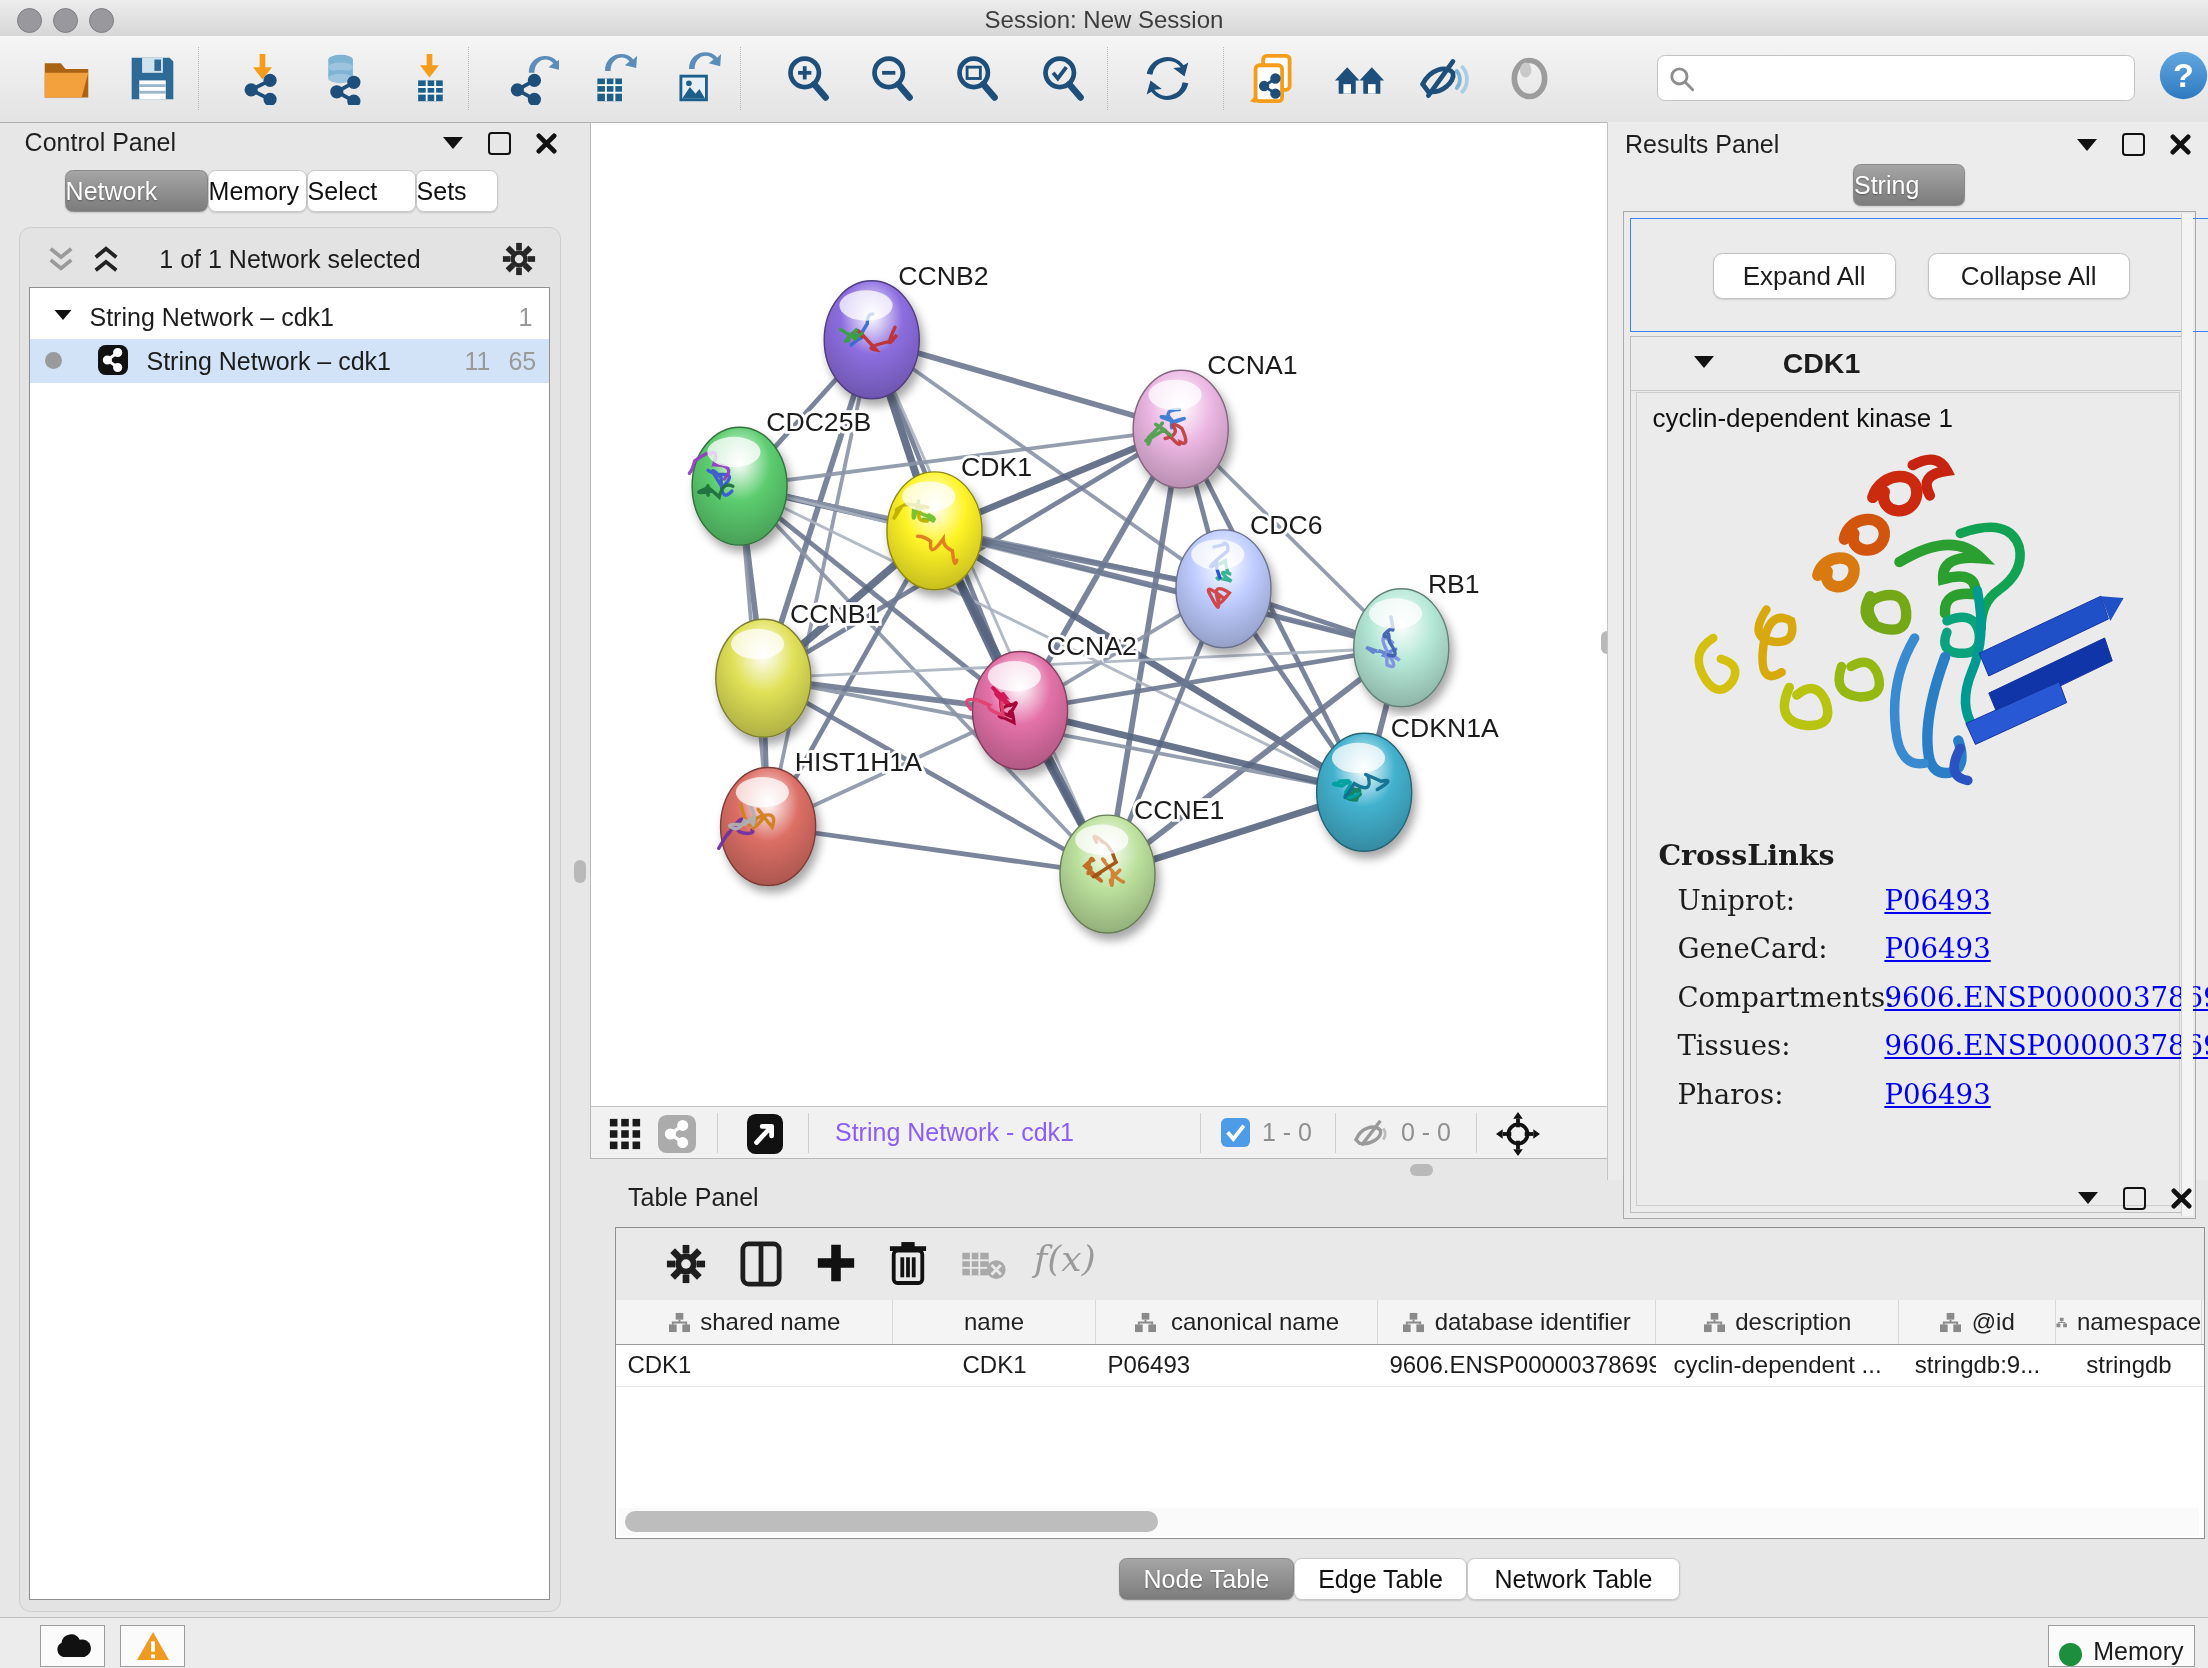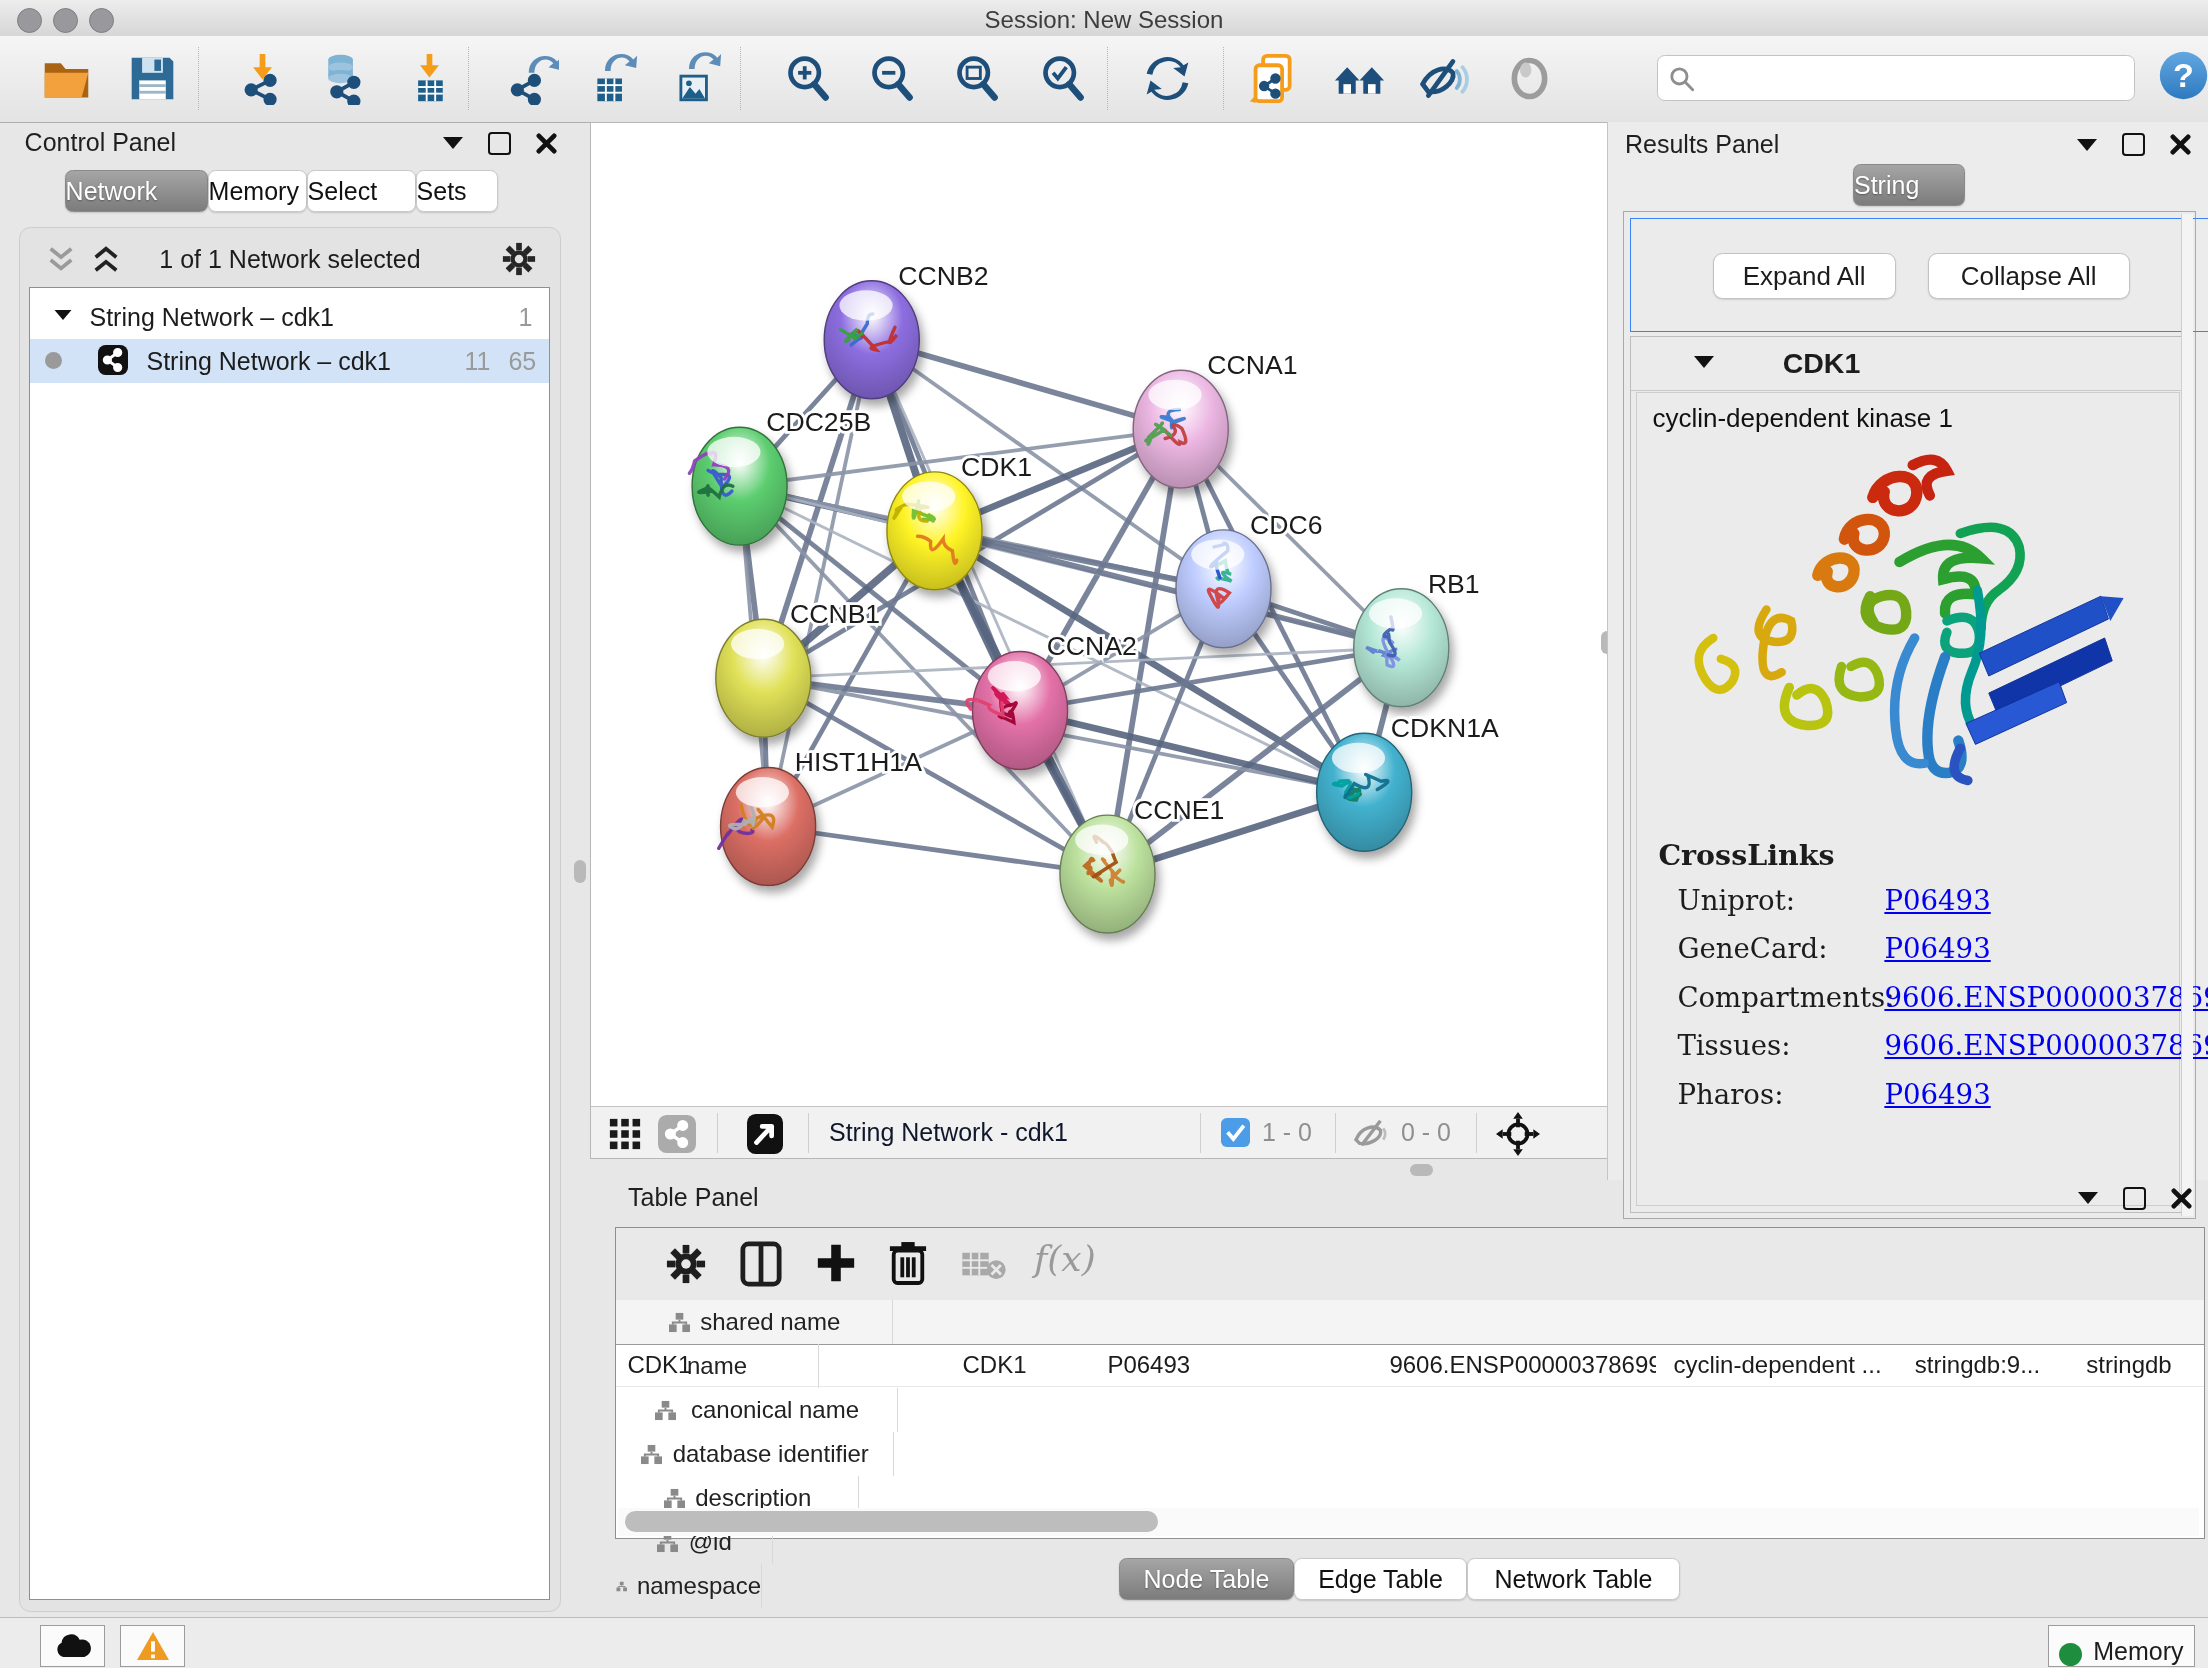--- a/index.html
+++ b/index.html
@@ -48,21 +48,21 @@
   .tree-row{position:absolute;left:0;width:100%;height:44px;font-size:25px;}
   .tree-row .cnt{position:absolute;color:#9a9a9a;}
   .share-badge{position:absolute;width:30px;height:30px;border-radius:7.6px;background:#111;}
   
   #network-area{left:590px;top:122px;width:1018px;height:1037px;background:#fff;
     border:1px solid #b7b7b7;box-sizing:border-box;}
   #net-canvas{position:absolute;left:0;top:0;width:1014px;height:983px;}
   #net-toolbar{position:absolute;left:0;top:983px;width:1016px;height:51px;
     background:#f1f1f1;border-top:1px solid #c2c2c2;}
   .nt-sep{position:absolute;top:5.7px;height:40px;border-left:1px solid #cfcfcf;}
-  #net-title{position:absolute;left:238px;top:11.4px;font-size:25px;color:#0f172a;}
+  #net-title{position:absolute;left:244px;top:11.4px;font-size:25px;color:#8b5cf6;}
   .nt-count{font-size:25px;color:#8f8f8f;}
   
   #results-panel{left:1607px;top:122px;width:601px;height:1058px;background:#ececec;
     border-left:1px solid #c4c4c4;box-sizing:border-box;}
   #rp-outer{position:absolute;left:15px;top:89px;width:571px;height:1006px;background:#ebebeb;
     border:1px solid #a9a9a9;}
   #rp-btnbox{position:absolute;left:5.7px;top:5.7px;width:555px;height:112px;border:1px solid #3b82f6;padding-left:36px;}
   .rp-btn{position:absolute;top:34px;height:44px;background:#fff;border:1px solid #c2c2c2;
     border-radius:9.5px;font-size:26px;text-align:center;line-height:44px;
     box-shadow:0 1px 1.9px rgba(0,0,0,.12);}
@@ -77,21 +77,21 @@
   .xl-row .lab{position:absolute;left:0;}
   .xl-row a{position:absolute;left:207px;color:#0000ee;text-decoration:underline;}
   #rp-scroll{position:absolute;right:1.9px;top:1.9px;width:11.4px;height:1002px;background:#f4f4f4;
     border-left:1px solid #cfcfcf;}
   
   #table-panel{left:590px;top:1179px;width:1619px;height:438px;}
   #tp-outer{position:absolute;left:25px;top:48px;width:1588px;height:310px;background:#fff;
     border:1.9px solid #8f8f8f;}
   #tp-toolbar{position:absolute;left:0;top:0;width:100%;height:72px;background:#e9e9e9;}
   #tp-header{position:absolute;left:0;top:72px;width:100%;height:44px;background:#f4f4f4;
-    border-bottom:1.9px solid #9a9a9a;display:flex;flex-direction:column;}
+    border-bottom:1.9px solid #9a9a9a;display:flex;}
   .th-cell{position:relative;height:44px;border-right:1px solid #d8d8d8;display:flex;
     align-items:center;justify-content:center;gap:9.5px;font-size:24px;color:#222;
     overflow:hidden;flex:none;box-sizing:border-box;}
   #tp-row{position:absolute;left:0;top:116px;width:100%;height:42px;display:flex;
     border-bottom:1px solid #e8e8e8;}
   .td-cell{height:42px;font-size:24px;display:flex;align-items:center;flex:none;
     box-sizing:border-box;overflow:hidden;white-space:nowrap;}
   #tp-hscroll{position:absolute;left:1.9px;bottom:1.9px;width:1581px;height:28.5px;background:#fafafa;}
   #tp-hthumb{position:absolute;left:7.6px;top:3.8px;width:533px;height:21px;background:#bdbdbd;border-radius:10.5px;}
   #tp-tabs{position:absolute;left:0;top:379px;width:100%;text-align:center;}

